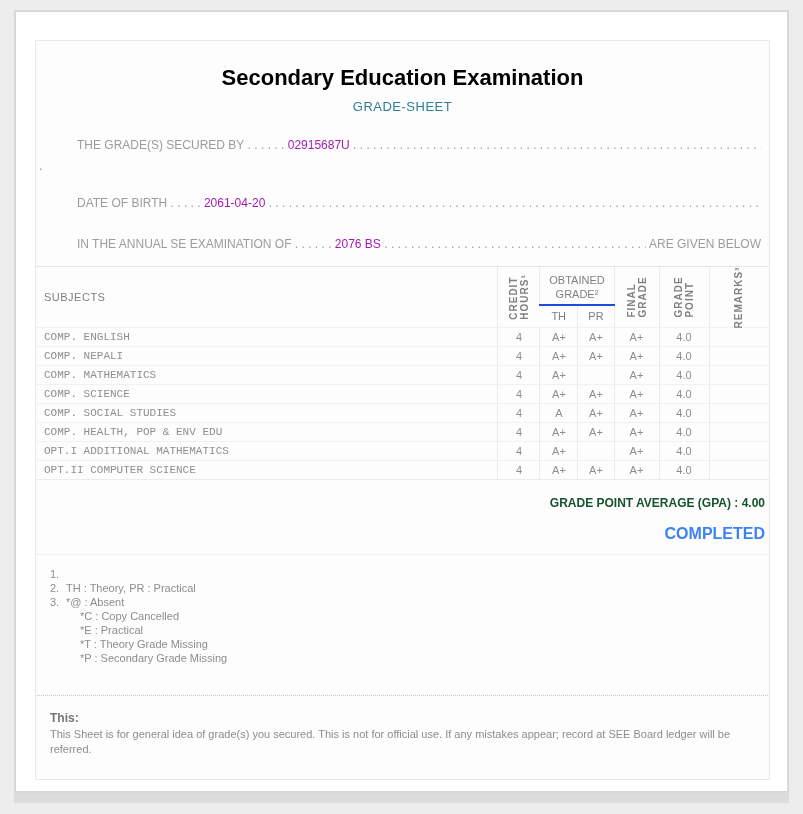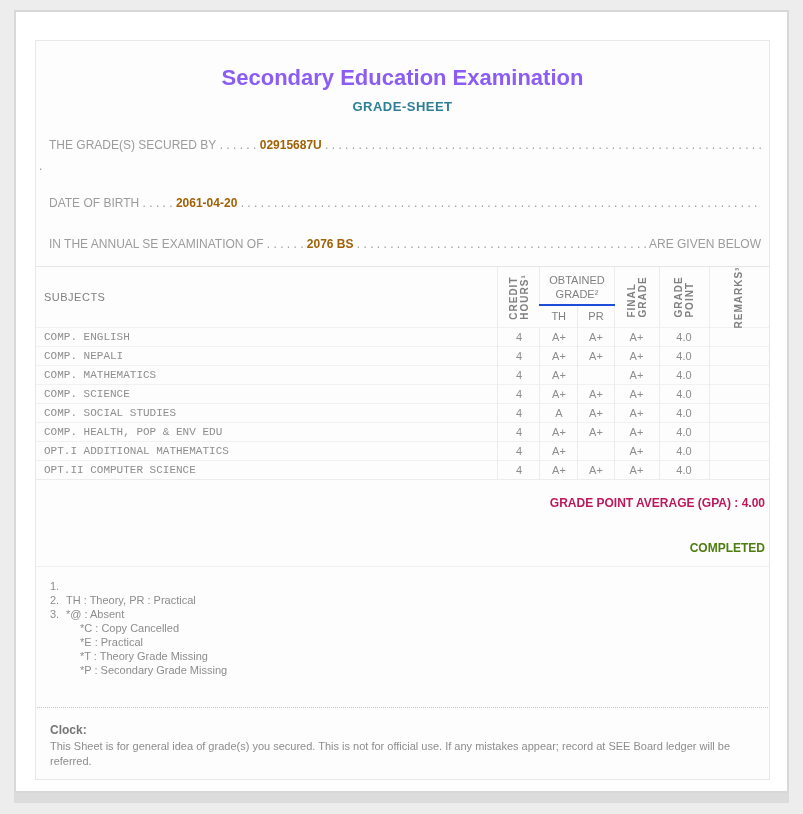--- a/index.html
+++ b/index.html
@@ -24,40 +24,41 @@
   .card {
     position:absolute; left:19px; top:28px;
     width:735px; height:740px;
     background:#fdfdfd;
     border:1px solid #e8e8e8;
     padding-top:24px;
   }
   .title {
     text-align:center;
     font-size:22px; font-weight:bold;
-    color:#8b5cf6;
+    color:#000000;
     line-height:26px;
   }
   .subtitle {
     text-align:center;
-    font-size:13px; font-weight:bold;
+    font-size:13px; font-weight:normal;
     letter-spacing:0.5px;
     color:#2d7f96;
     margin-top:8px;
   }
   .glines { margin:0 8px 0 13px; }
   .gline {
     display:flex; align-items:baseline;
     white-space:nowrap; overflow:hidden;
     font-size:12px; color:#9c9c9c;
     line-height:15px;
+    margin-left:28px;
   }
   .gline .lbl { white-space:pre; }
   .gline .leader { white-space:pre; }
-  .gline .val { white-space:pre; font-weight:bold; color:#a16207; }
+  .gline .val { white-space:pre; font-weight:normal; color:#a21caf; }
   .gline .fill { flex:1; min-width:0; overflow:hidden; white-space:pre; }
   .gline.first { margin-top:24px; }
   .dot-line {
     margin-top:6px; margin-left:-10px;
     font-size:12px; color:#9c9c9c; line-height:15px;
   }
   .gline.dob { margin-top:22px; }
   .gline.exam { margin-top:26px; }
 
   table.grades {
@@ -103,25 +104,25 @@
     font-size:11px; color:#8e8e8e;
     text-align:center;
     border-top:1px solid #f1f1f1;
   }
   tbody td.subj { text-align:left; padding-left:8px;font-family:Liberation Mono, monospace; }
   tbody tr:last-child td { border-bottom:1px solid #ececec; }
 
   .summary { text-align:right; padding-right:4px; }
   .gpa-line {
     margin-top:16px;
-    font-size:12px; font-weight:bold; color:#be185d;
+    font-size:12px; font-weight:bold; color:#14532d;
   }
   .status-line {
-    margin-top:31px;
-    font-size:12px; font-weight:bold; color:#4d7c0f;
+    margin-top:15px;
+    font-size:16px; font-weight:bold; color:#3b82f6;
   }
   .notes {
     border-top:1px solid #f0f0f0;
     margin-top:11px;
     padding:12px 0 0 14px;
     font-size:11px; color:#8d8d8d; line-height:14px;
   }
   .note-item { display:flex; }
   .note-item .num { width:16px; flex:none; }
   .note-sub { padding-left:30px; }
@@ -309,19 +310,19 @@
       </div>
       <div class="note-sub">*C : Copy Cancelled</div>
       <div class="note-sub">*E : Practical</div>
       <div class="note-sub">*T : Theory Grade Missing</div>
       <div class="note-sub">*P : Secondary Grade Missing</div>
     </div>
 
     <div class="dotted-divider"></div>
 
     <div class="footer-note">
-      <div class="fn-title">Clock:</div>
+      <div class="fn-title">This:</div>
       <div class="fn-text">This Sheet is for general idea of grade(s) you secured. This is not for official use. If any mistakes appear; record at SEE Board ledger will be referred.</div>
     </div>
 
   </div>
 </div>
 <div class="window-shadow"></div>
 
 </body></html>

